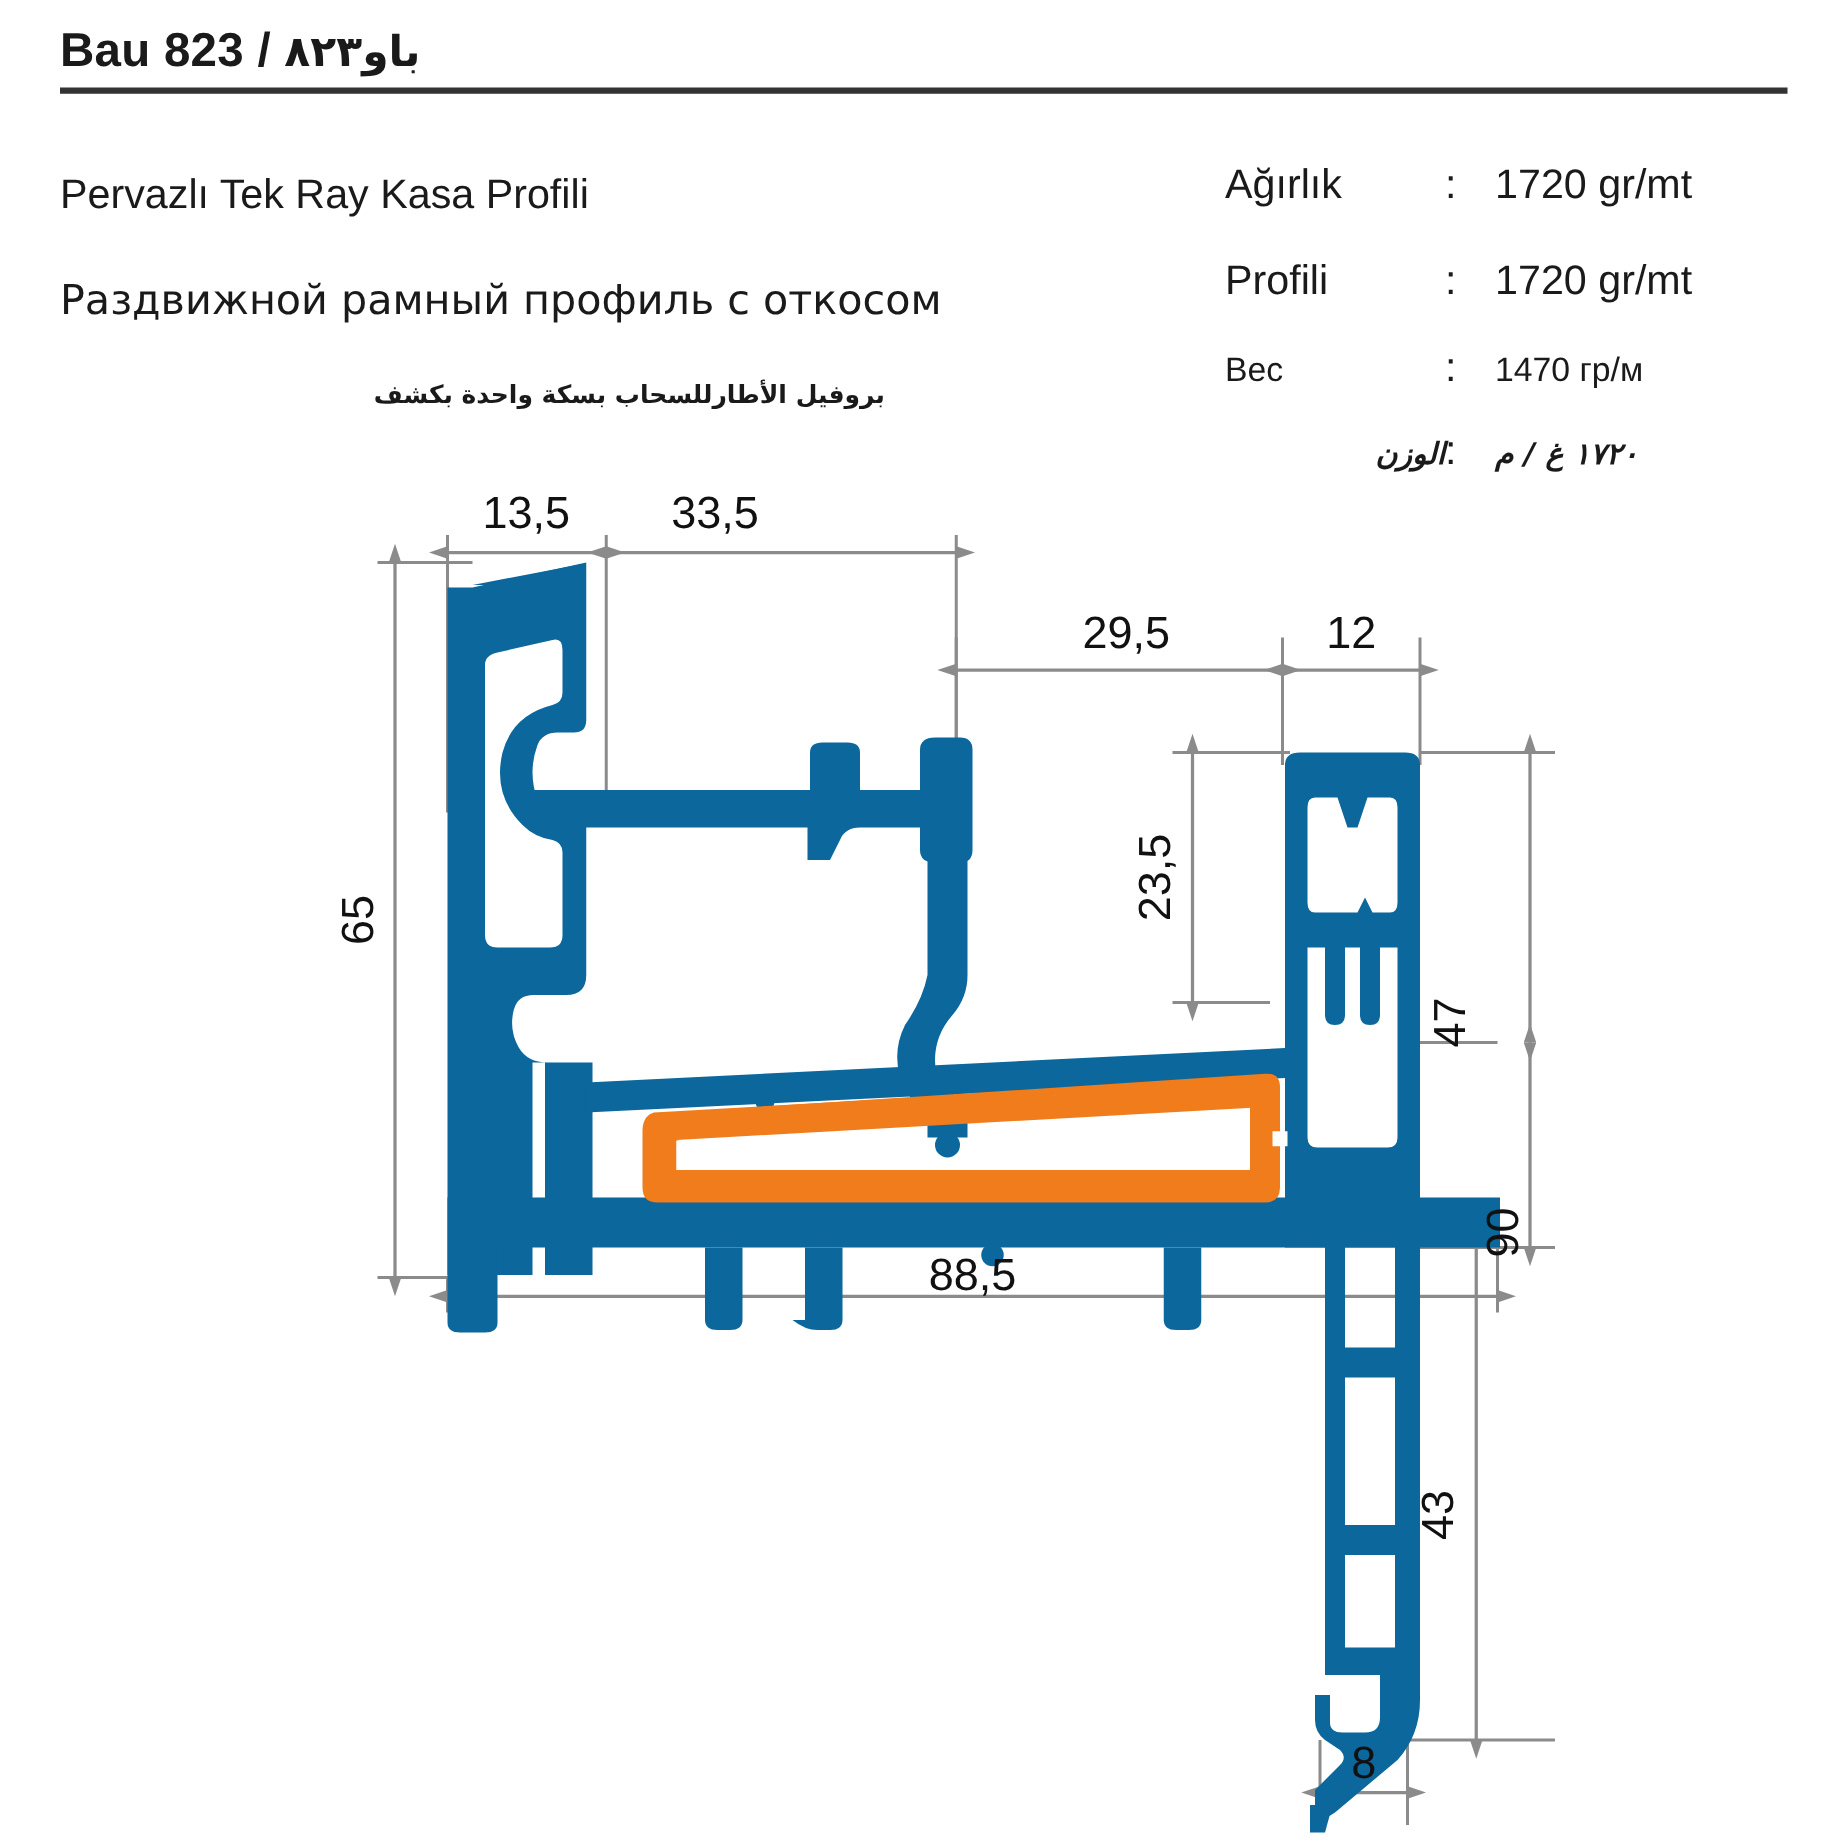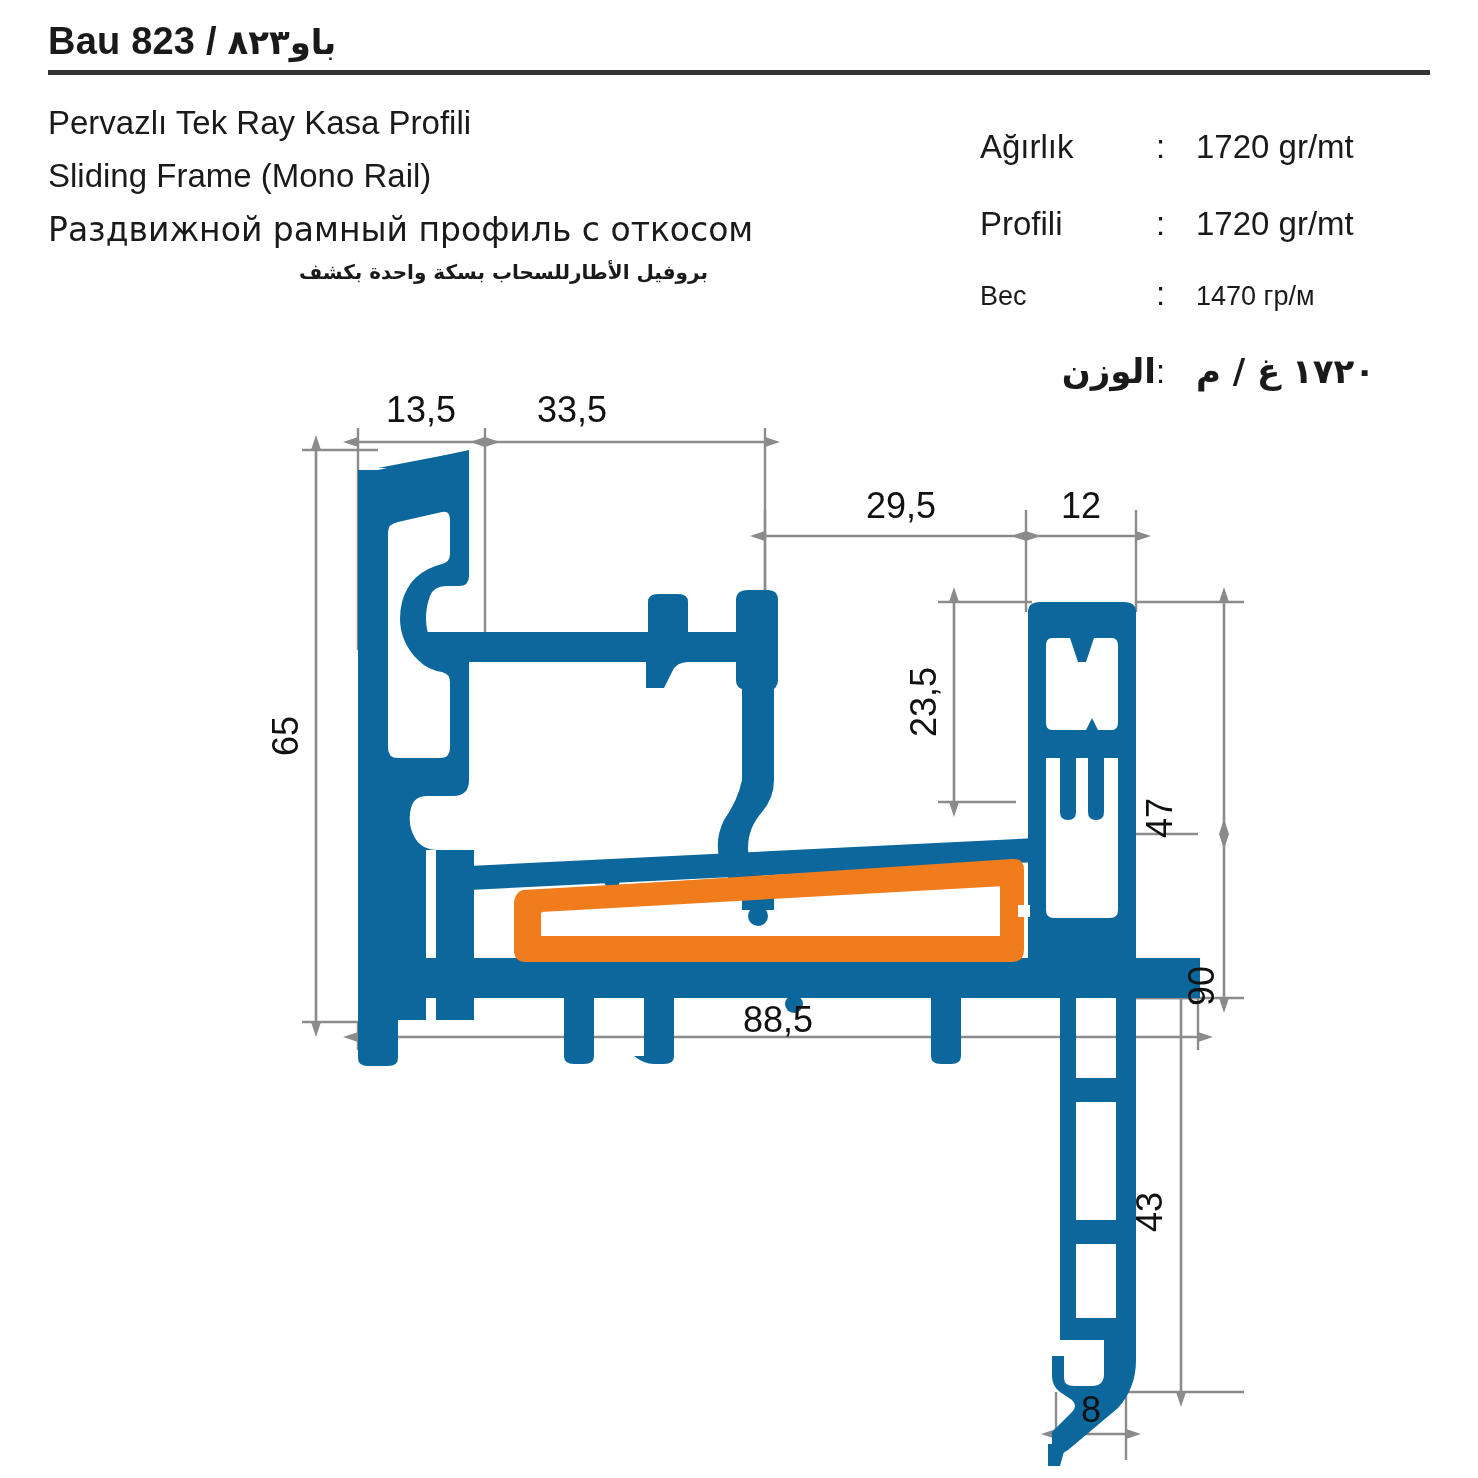--- a/index.html
+++ b/index.html
@@ -58,20 +58,21 @@
     top: 96px;
     width: 1382px;
     display: flex;
     justify-content: space-between;
   }
   .desc-col { width: 900px; }
   .desc-line {
     font-size: 33px;
     line-height: 1.62;
     white-space: nowrap;
+    margin-top: 32px;
   }
   .desc-line.ru { font-family: "DejaVu Sans", sans-serif; font-size: 33px; }
   .desc-line.ar {
     font-family: "DejaVu Sans", sans-serif;
     font-size: 20px;
     font-weight: bold;
     direction: rtl;
     text-align: right;
     unicode-bidi: isolate;
     width: 660px;
@@ -86,23 +87,24 @@
     white-space: nowrap;
   }
   .w-label { width: 176px; margin-top: 24px; }
   .w-colon { width: 40px; }
   .w-value { }
   .w-row.ru .w-label,
   .w-row.ru .w-value { font-family: Liberation Sans, sans-serif; font-size: 27px; }
   .w-row.ar .w-label,
   .w-row.ar .w-value {
     font-family: "DejaVu Sans", sans-serif;
-    font-size: 34px;
+    font-size: 24px;
     direction: rtl;
     unicode-bidi: isolate;
+    font-style: italic;
   }
   .w-row.ar .w-label { text-align: right; font-weight: bold; }
   .w-row.ar .w-value { font-weight: bold; }
 
   
   .drawing {
     position: absolute;
     left: 0;
     top: 350px;
     width: 1478px;
@@ -127,21 +129,20 @@
       <span class="title-sep">/</span>
       <span class="title-ar">باو٨٢٣</span>
     </div>
     <div class="rule"></div>
   </div>
 
   <div class="info">
 
     <div class="desc-col">
       <div class="desc-line tr">Pervazlı Tek Ray Kasa Profili</div>
-      <div class="desc-line en">Sliding Frame (Mono Rail)</div>
       <div class="desc-line ru">Раздвижной рамный профиль с откосом</div>
       <div class="desc-line ar">بروفيل الأطارللسحاب بسكة واحدة بكشف</div>
     </div>
 
     <div class="weight-col">
       <div class="w-row tr">
         <span class="w-label">Ağırlık</span>
         <span class="w-colon">:</span>
         <span class="w-value">1720 gr/mt</span>
       </div>

